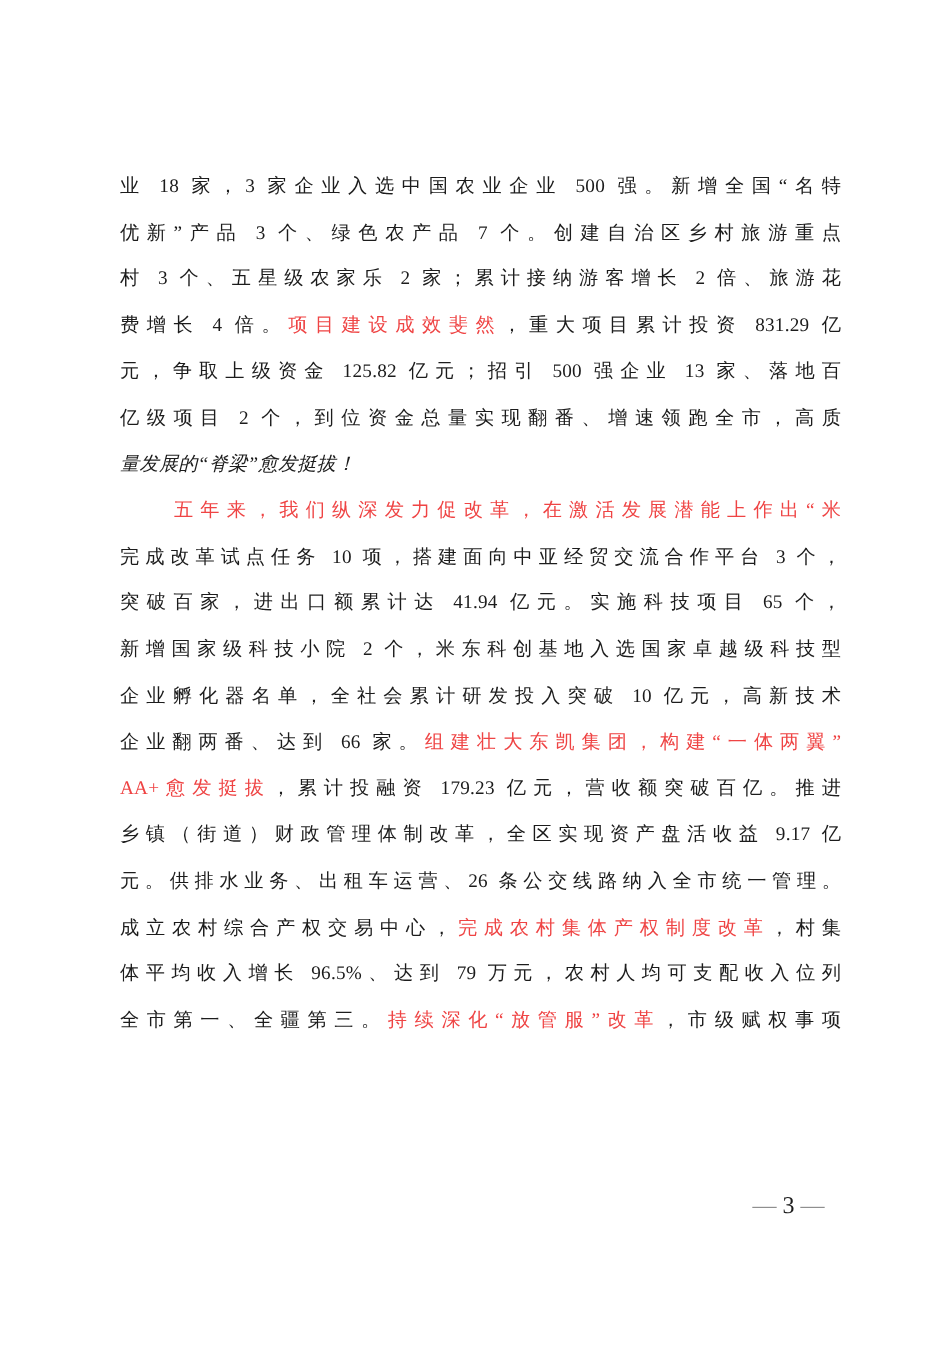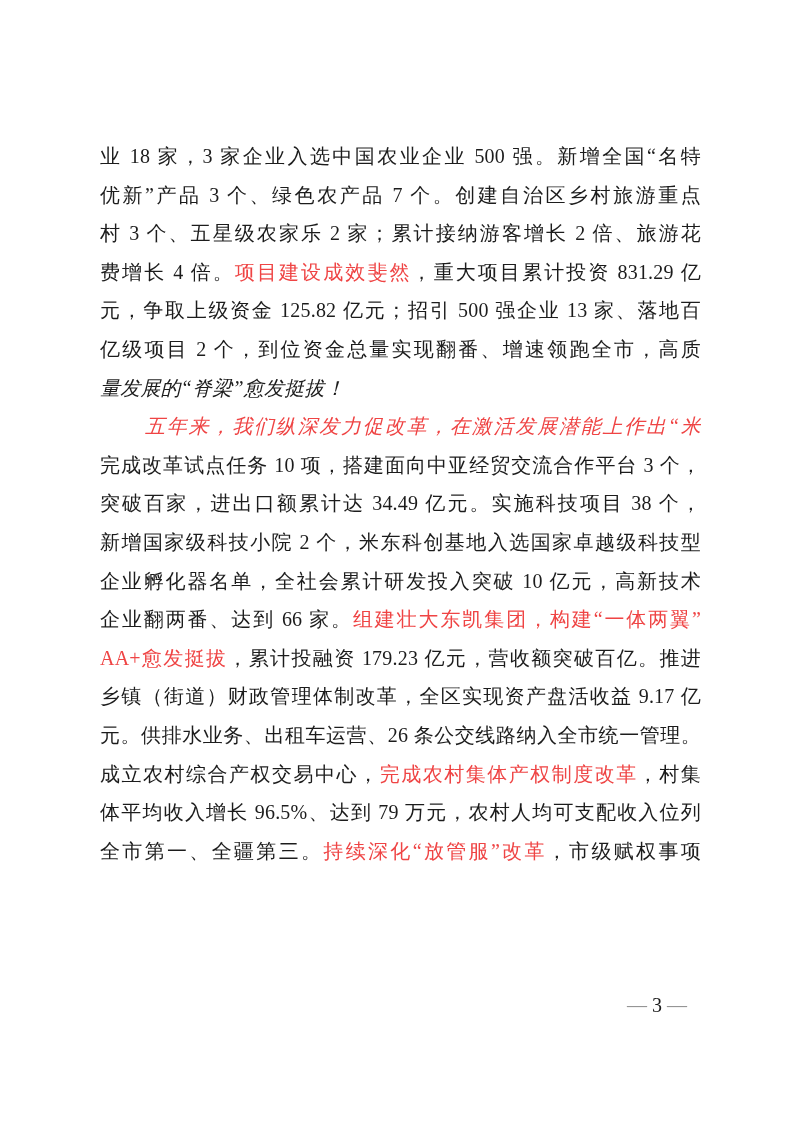--- a/index.html
+++ b/index.html
@@ -14,38 +14,37 @@
     background: #ffffff;
     overflow: hidden;
     font-family: "Liberation Serif", serif;
     color: #1c1c1c;
   }
   .text-block {
     position: absolute;
     left: 100px;
     top: 137px;
     width: 601px;
-    font-size: 20px;
+    font-size: 16px;
     line-height: 38.6px;
     letter-spacing: 0.2px;
   }
   .line {
     text-align: justify;
     text-align-last: justify;
     height: 38.6px;
     overflow: hidden;
   }
   .line.flush {
     text-align: right;
     text-align-last: left;
     font-style: italic;
   }
   .line.indent {
     text-indent: 45px;
-    font-style: italic;
   }
   
   .kai {
     color: #ef4444;
   }
   .fs {
     color: #1c1c1c;
   }
   .footer {
     position: absolute;
@@ -71,21 +70,21 @@
   <div class="text-block" id="text-block" data-name="body-text-block">
       <div class="line" data-name="text-line"><span class="fs" data-name="body-text">业 18 家，3 家企业入选中国农业企业 500 强。新增全国“名特</span></div>
       <div class="line" data-name="text-line"><span class="fs" data-name="body-text">优新”产品 3 个、绿色农产品 7 个。创建自治区乡村旅游重点</span></div>
       <div class="line" data-name="text-line"><span class="fs" data-name="body-text">村 3 个、五星级农家乐 2 家；累计接纳游客增长 2 倍、旅游花</span></div>
       <div class="line" data-name="text-line"><span class="fs" data-name="body-text">费增长 4 倍。</span><span class="kai" data-name="emphasis-text">项目建设成效斐然</span><span class="fs" data-name="body-text">，重大项目累计投资 831.29 亿</span></div>
       <div class="line" data-name="text-line"><span class="fs" data-name="body-text">元，争取上级资金 125.82 亿元；招引 500 强企业 13 家、落地百</span></div>
       <div class="line" data-name="text-line"><span class="fs" data-name="body-text">亿级项目 2 个，到位资金总量实现翻番、增速领跑全市，高质</span></div>
       <div class="line flush" data-name="text-line"><span class="fs" data-name="body-text">量发展的“脊梁”愈发挺拔！</span></div>
       <div class="line indent" data-name="text-line"><span class="kai" data-name="emphasis-text">五年来，我们纵深发力促改革，在激活发展潜能上作出“米</span></div>
       <div class="line" data-name="text-line"><span class="fs" data-name="body-text">完成改革试点任务 10 项，搭建面向中亚经贸交流合作平台 3 个，</span></div>
-      <div class="line" data-name="text-line"><span class="fs" data-name="body-text">突破百家，进出口额累计达 34.49 亿元。实施科技项目 38 个，</span></div>
+      <div class="line" data-name="text-line"><span class="fs" data-name="body-text">突破百家，进出口额累计达 41.94 亿元。实施科技项目 65 个，</span></div>
       <div class="line" data-name="text-line"><span class="fs" data-name="body-text">新增国家级科技小院 2 个，米东科创基地入选国家卓越级科技型</span></div>
       <div class="line" data-name="text-line"><span class="fs" data-name="body-text">企业孵化器名单，全社会累计研发投入突破 10 亿元，高新技术</span></div>
       <div class="line" data-name="text-line"><span class="fs" data-name="body-text">企业翻两番、达到 66 家。</span><span class="kai" data-name="emphasis-text">组建壮大东凯集团，构建“一体两翼”</span></div>
       <div class="line" data-name="text-line"><span class="kai" data-name="emphasis-text">AA+愈发挺拔</span><span class="fs" data-name="body-text">，累计投融资 179.23 亿元，营收额突破百亿。推进</span></div>
       <div class="line" data-name="text-line"><span class="fs" data-name="body-text">乡镇（街道）财政管理体制改革，全区实现资产盘活收益 9.17 亿</span></div>
       <div class="line" data-name="text-line"><span class="fs" data-name="body-text">元。供排水业务、出租车运营、26 条公交线路纳入全市统一管理。</span></div>
       <div class="line" data-name="text-line"><span class="fs" data-name="body-text">成立农村综合产权交易中心，</span><span class="kai" data-name="emphasis-text">完成农村集体产权制度改革</span><span class="fs" data-name="body-text">，村集</span></div>
       <div class="line" data-name="text-line"><span class="fs" data-name="body-text">体平均收入增长 96.5%、达到 79 万元，农村人均可支配收入位列</span></div>
       <div class="line" data-name="text-line"><span class="fs" data-name="body-text">全市第一、全疆第三。</span><span class="kai" data-name="emphasis-text">持续深化“放管服”改革</span><span class="fs" data-name="body-text">，市级赋权事项</span></div>
     </div>

